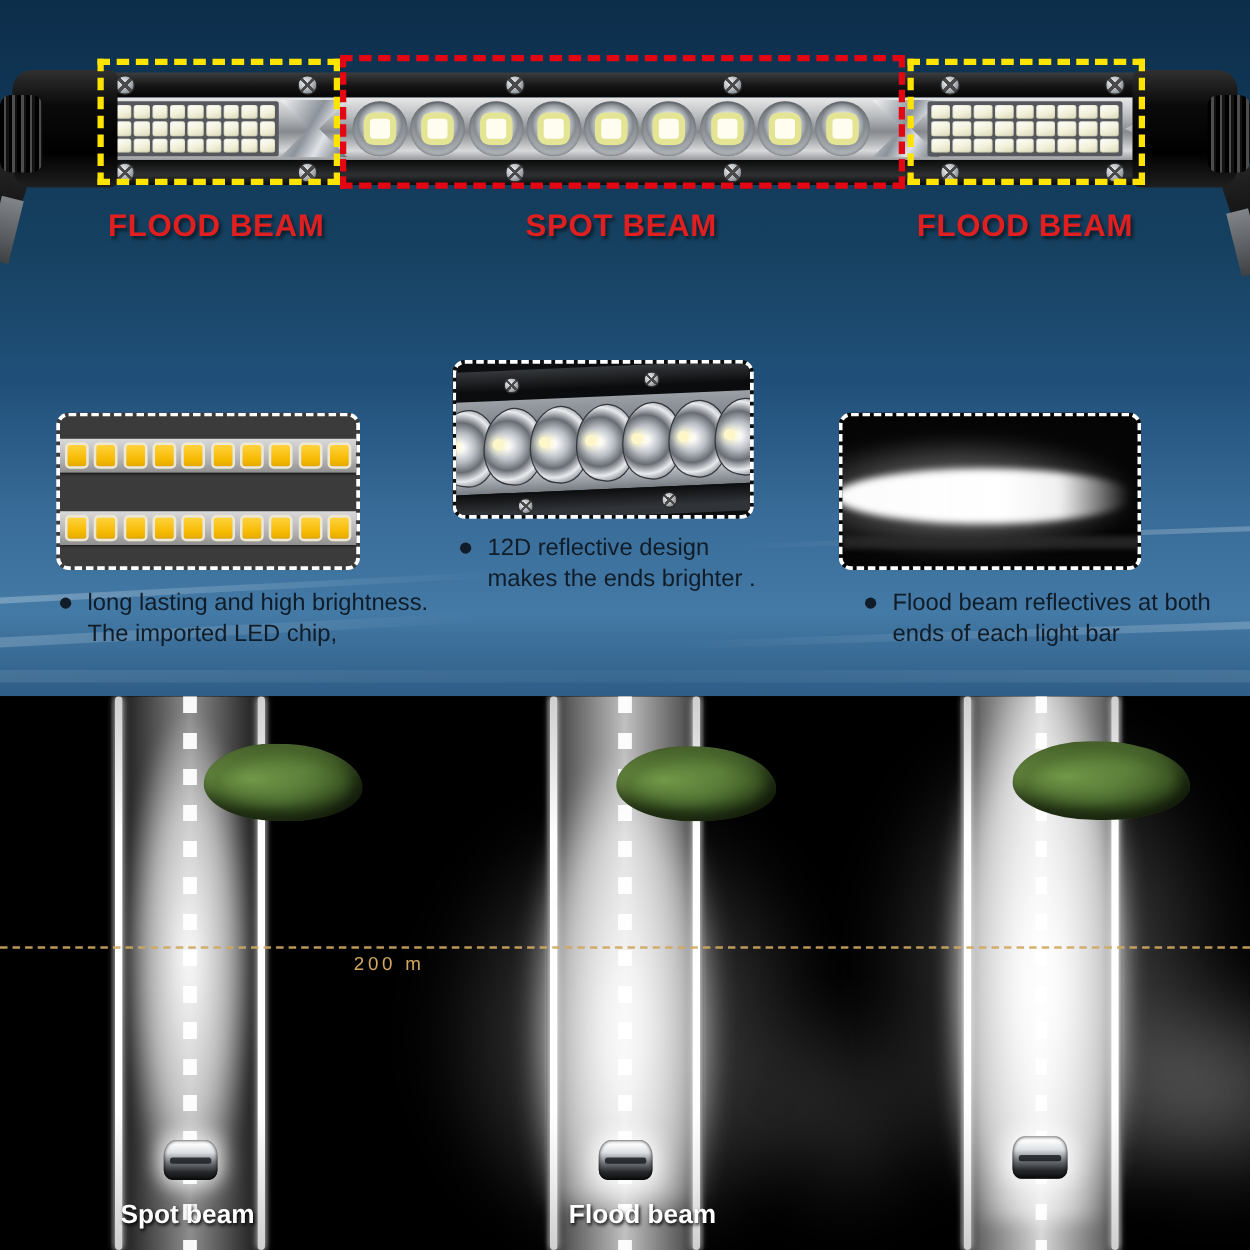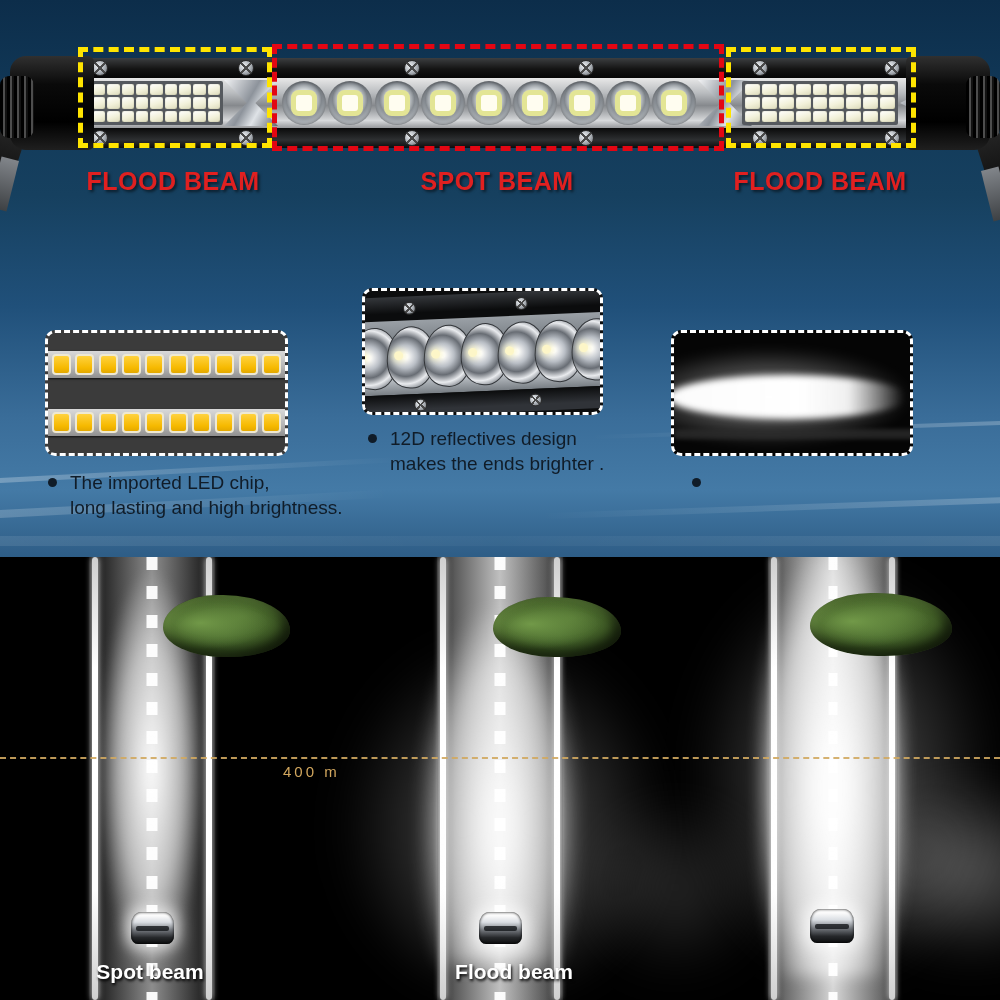--- a/index.html
+++ b/index.html
@@ -373,33 +373,37 @@
 
     <div class="card card-floodlit">
       <div class="beam-haze"></div>
       <div class="beam-band"></div>
       <div class="bar-base"></div>
     </div>
 
     <div class="feature-text" style="left:48px; top:470px; width:345px;">
       <span class="bullet-dot"></span>
       <span class="ft-lines">
+        <span>long lasting and high brightness.</span>
         <span>The imported LED chip,</span>
-        <span>long lasting and high brightness.</span>
       </span>
     </div>
     <div class="feature-text" style="left:368px; top:426px; width:295px;">
       <span class="bullet-dot"></span>
       <span class="ft-lines">
-        <span>12D reflectives design</span>
+        <span>12D reflective design</span>
         <span>makes the ends brighter .</span>
       </span>
     </div>
     <div class="feature-text" style="left:692px; top:470px; width:310px;">
       <span class="bullet-dot"></span>
+      <span class="ft-lines">
+        <span>Flood beam reflectives at both</span>
+        <span>ends of each light bar</span>
+      </span>
     </div>
   </div>
 
   <div class="compare">
 
     <div class="halo halo-flood"></div>
     <div class="halo halo-combo"></div>
     <div class="halo halo-combo-br"></div>
     <div class="halo halo-mid"></div>
 
@@ -428,18 +432,18 @@
 
     <div class="tree" style="left:163px; top:38px; width:127px; height:62px;"></div>
     <div class="tree" style="left:493px; top:40px; width:128px; height:60px;"></div>
     <div class="tree" style="left:810px; top:36px; width:142px; height:63px;"></div>
 
     <div class="car" style="left:131px; top:355px; width:43px; height:32px;"></div>
     <div class="car" style="left:479px; top:355px; width:43px; height:32px;"></div>
     <div class="car" style="left:810px; top:352px; width:44px; height:34px;"></div>
 
     <div class="distance-line"></div>
-    <div class="distance-label">400 m</div>
+    <div class="distance-label">200 m</div>
 
     <div class="beam-label bl-spot">Spot beam</div>
     <div class="beam-label bl-flood">Flood beam</div>
   </div>
 </div>
 
 </body></html>

